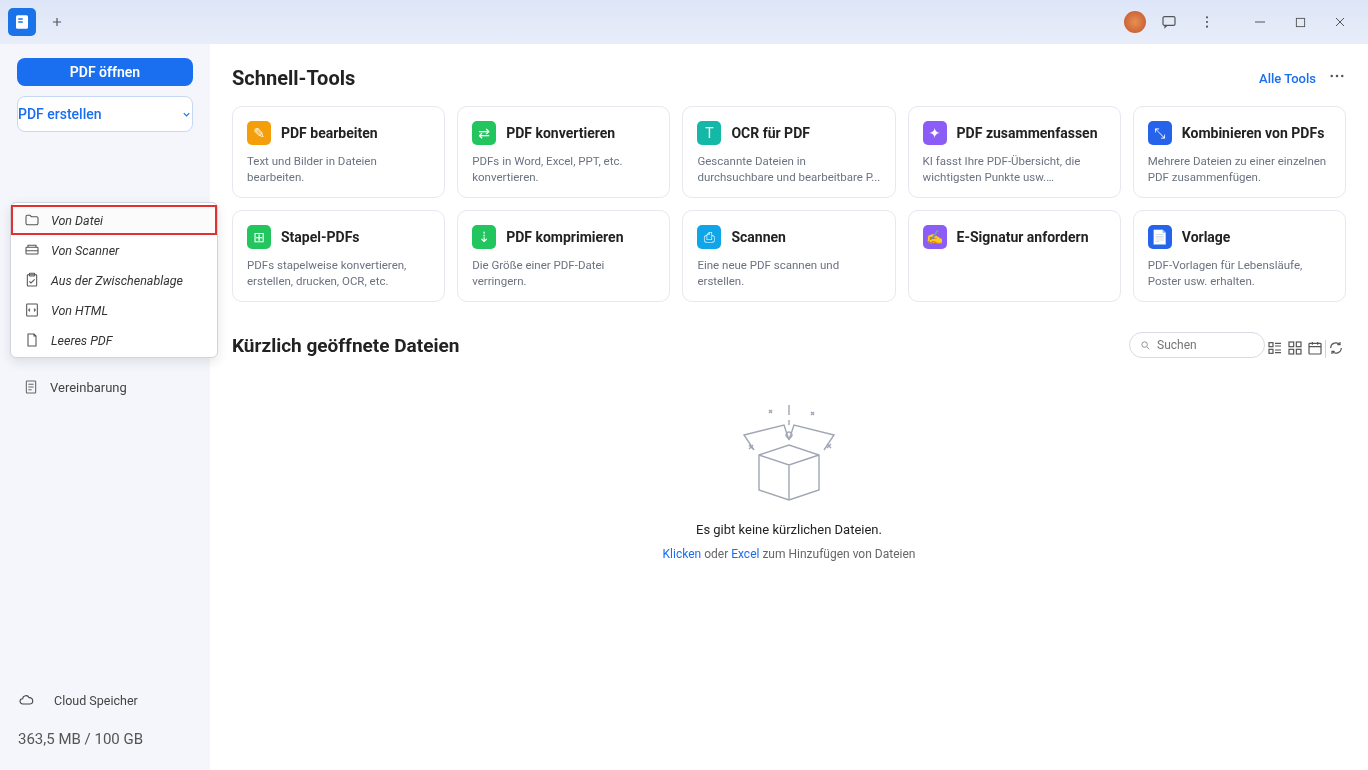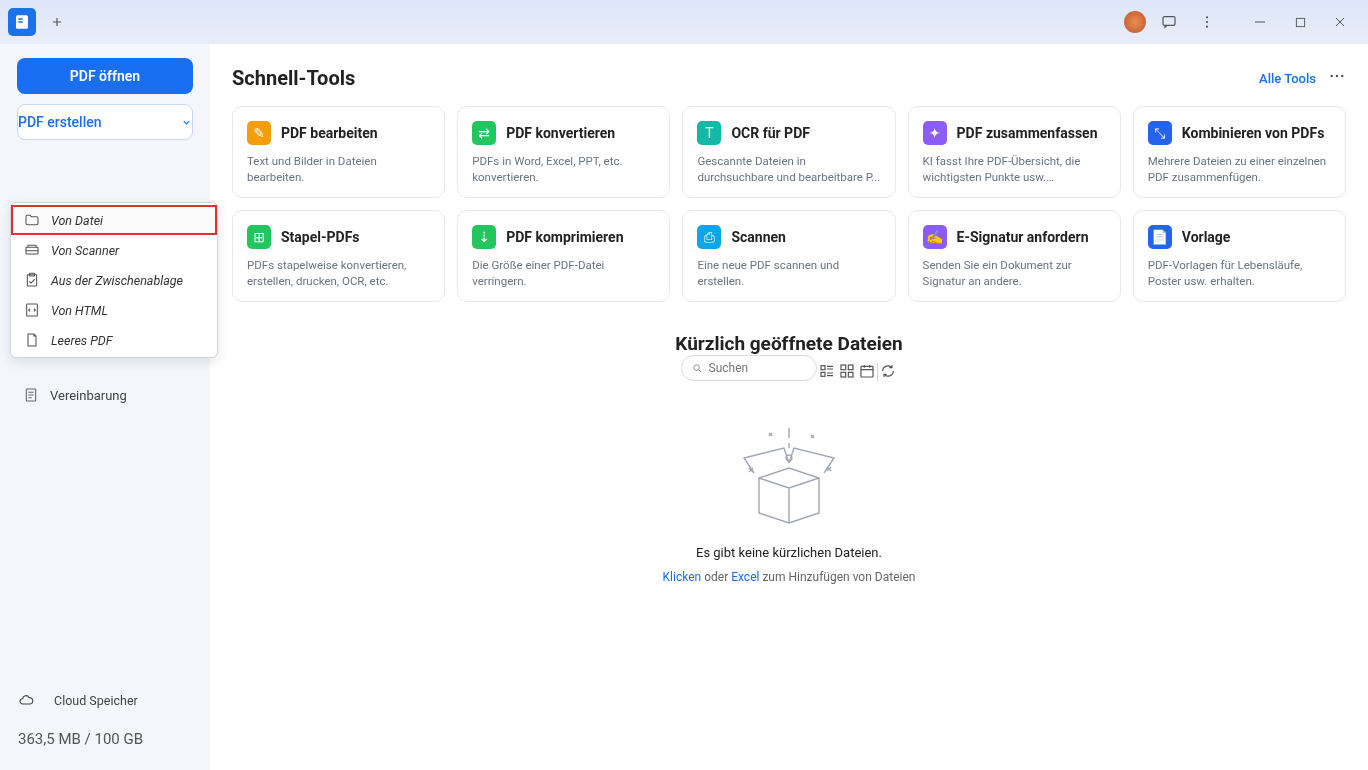--- a/index.html
+++ b/index.html
@@ -11,21 +11,21 @@
 .tab-plus { width: 26px; height: 26px; display: flex; align-items: center; justify-content: center; cursor: pointer; color: #555; border-radius: 4px; }
 .titlebar-right { position: absolute; right: 8px; display: flex; align-items: center; gap: 8px; }
 .avatar { width: 22px; height: 22px; border-radius: 50%; background: radial-gradient(#e89050,#c0522d); }
 .tb-btn { width: 30px; height: 30px; display: flex; align-items: center; justify-content: center; color: #555; cursor: pointer; }
 .win-controls { display: flex; margin-left: 10px; }
 .win-controls .tb-btn { width: 40px; }
 
 .app { display: flex; height: calc(100% - 44px); }
 
 .sidebar { width: 210px; background: #f4f6fb; display: flex; flex-direction: column; padding: 14px 8px 8px 8px; position: relative; }
-.btn-primary { background: #1a6ef0; color: #fff; border: none; border-radius: 8px; height: 36px; width: 176px; margin: 0 auto 10px; font-size: 14px; font-weight: 600; cursor: pointer; }
+.btn-primary { background: #1a6ef0; color: #fff; border: none; border-radius: 8px; height: 28px; width: 176px; margin: 0 auto 10px; font-size: 14px; font-weight: 600; cursor: pointer; }
 .btn-outline { background: #fff; color: #1a6ef0; border: 1px solid #c7d8f7; border-radius: 8px; height: 36px; width: 176px; margin: 0 auto 6px; font-size: 14px; font-weight: 500; cursor: pointer; display: flex; align-items: center; justify-content: space-between; gap: 6px; }
 
 .dropdown { position: absolute; top: 158px; left: 10px; width: 208px; background: #fff; border: 1px solid #d0d4de; border-radius: 6px; box-shadow: 0 4px 12px rgba(0,0,0,0.1); z-index: 10; padding: 2px 0; font-style: italic; }
 .dropdown-item { height: 30px; display: flex; align-items: center; padding: 0 12px; gap: 10px; font-size: 12.5px; color: #333; cursor: pointer; }
 .dropdown-item.highlight { outline: 2px solid #e03030; outline-offset: -2px; background: #fbfbfb; }
 .dropdown-item .di-icon { width: 18px; height: 18px; display: flex; align-items: center; justify-content: center; color: #555; }
 
 .sidebar-below { margin-top: 184px; }
 .side-item { height: 34px; display: flex; align-items: center; padding: 0 14px; gap: 10px; font-size: 13px; color: #444; cursor: pointer; border-radius: 6px; }
 .side-item .si-icon { width: 18px; height: 18px; display: flex; align-items: center; justify-content: center; color: #666; }
@@ -41,21 +41,21 @@
 .link-all { color: #1a6ef0; font-size: 13px; font-weight: 500; cursor: pointer; }
 .dots { color: #555; cursor: pointer; }
 
 .tool-grid { display: grid; grid-template-columns: repeat(5, 1fr); gap: 12px; margin-bottom: 8px; }
 .tool-card { border: 1px solid #e6e8ef; border-radius: 10px; padding: 14px 14px 12px; cursor: pointer; background: #fff; min-height: 88px; }
 .tool-head { display: flex; align-items: center; gap: 10px; margin-bottom: 8px; }
 .tool-icon { width: 24px; height: 24px; border-radius: 5px; display: flex; align-items: center; justify-content: center; font-size: 14px; color: #fff; flex-shrink: 0; }
 .tool-title { font-size: 14px; font-weight: 700; color: #222; white-space: nowrap; overflow: hidden; text-overflow: ellipsis; }
 .tool-desc { font-size: 11.5px; color: #6b7280; line-height: 1.4; display: -webkit-box; -webkit-line-clamp: 2; -webkit-box-orient: vertical; overflow: hidden; }
 
-.recent-head { display: flex; align-items: center; justify-content: space-between; margin-top: 22px; margin-bottom: 8px; flex-direction: column; }
+.recent-head { display: flex; align-items: center; justify-content: space-between; margin-top: 22px; margin-bottom: 8px; }
 .recent-title { font-size: 19px; font-weight: 700; color: #222; }
 .recent-right { display: flex; align-items: flex-end; }
 .search { height: 26px; width: 136px; border: 1px solid #d8dbe4; border-radius: 14px; display: flex; align-items: center; padding: 0 10px; gap: 6px; }
 .search input { border: none; outline: none; width: 100%; font-size: 12px; background: transparent; }
 .view-btn { width: 20px; height: 20px; color: #555; cursor: pointer; display: flex; align-items: center; justify-content: center; }
 .vdiv { width: 1px; height: 18px; background: #d0d3dc; }
 
 .empty { flex: 1; display: flex; flex-direction: column; align-items: center; padding-top: 34px; }
 .empty-box { width: 120px; height: 110px; color: #9aa1b0; margin-bottom: 12px; }
 .empty-title { font-size: 13px; color: #222; margin-bottom: 10px; }
@@ -271,21 +271,20 @@
       <div class="tool-icon" style="background:#0ea5e9">⎙</div>
       <div class="tool-title">Scannen</div>
     </div>
     <div class="tool-desc">Eine neue PDF scannen und erstellen.</div>
         </div>
         <div class="tool-card">
     <div class="tool-head">
       <div class="tool-icon" style="background:#8b5cf6">✍</div>
       <div class="tool-title">E-Signatur anfordern</div>
     </div>
-    <div class="tool-desc">Senden Sie ein Dokument zur Signatur an andere.</div>
         </div>
         <div class="tool-card">
     <div class="tool-head">
       <div class="tool-icon" style="background:#2563eb">📄</div>
       <div class="tool-title">Vorlage</div>
     </div>
     <div class="tool-desc">PDF-Vorlagen für Lebensläufe, Poster usw. erhalten.</div>
         </div>
       </div>
 

